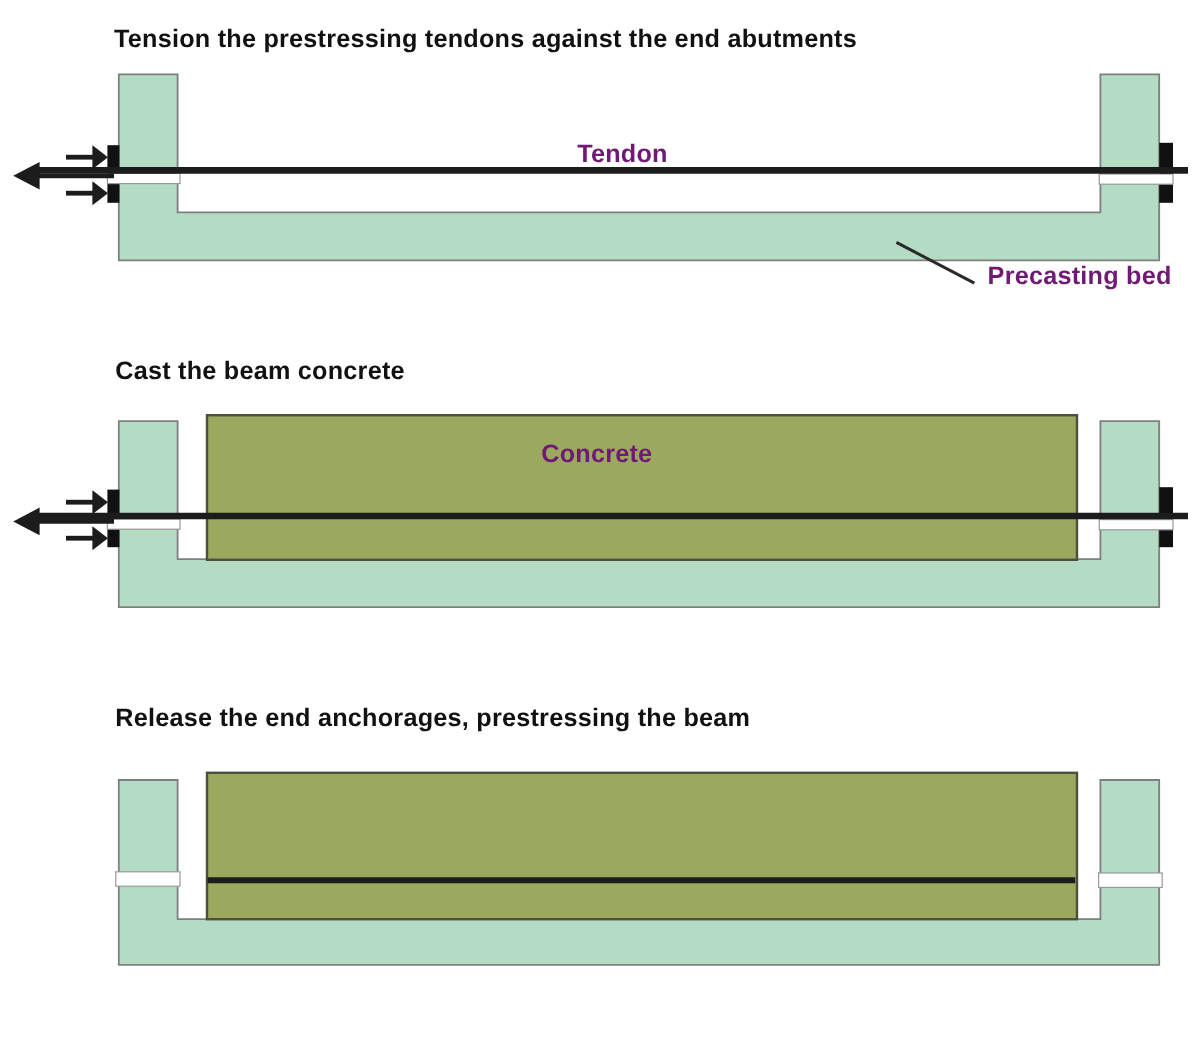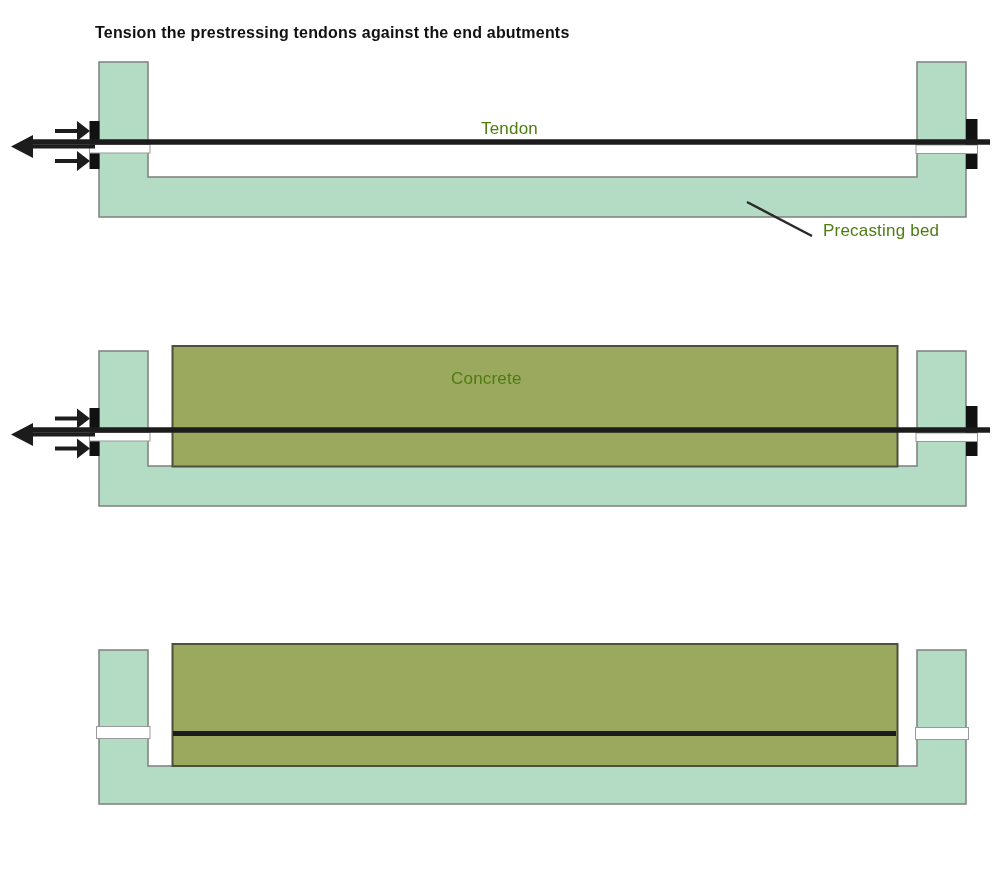--- a/index.html
+++ b/index.html
@@ -7,32 +7,32 @@
     position: relative;
     width: 1000px;
     height: 879px;
     background: #ffffff;
     font-family: "Liberation Sans", sans-serif;
     overflow: hidden;
   }
   .canvas svg { position: absolute; left: 0; top: 0; }
   .step-title {
     position: absolute;
-    font-size: 16px;
+    font-size: 21px;
     font-weight: bold;
     color: #111111;
     letter-spacing: 0.2px;
     white-space: nowrap;
     line-height: 21px;
   }
   .part-label {
     position: absolute;
-    font-size: 17px;
-    font-weight: normal;
-    color: #4d7c0f;
+    font-size: 21px;
+    font-weight: bold;
+    color: #701a75;
     letter-spacing: 0.2px;
     white-space: nowrap;
     line-height: 21px;
   }
 </style>
 </head>
 <body>
 
 <div class="canvas">
 
@@ -103,16 +103,18 @@
       <line x1="173" y1="733.5" x2="896" y2="733.5" stroke-width="5" stroke="#1c1c1c"></line>
     </g>
   </svg>
 
   <div class="step-title" style="left:95px; top:22px;">Tension the prestressing tendons against the end abutments</div>
 
   <div class="part-label" style="left:481px; top:118px;">Tendon</div>
 
   <div class="part-label" style="left:823px; top:220px;">Precasting bed</div>
 
+  <div class="step-title" style="left:96px; top:299px;">Cast the beam concrete</div>
 
   <div class="part-label" style="left:451px; top:368px;">Concrete</div>
 
+  <div class="step-title" style="left:96px; top:588px;">Release the end anchorages, prestressing the beam</div>
 </div>
 
 </body></html>

